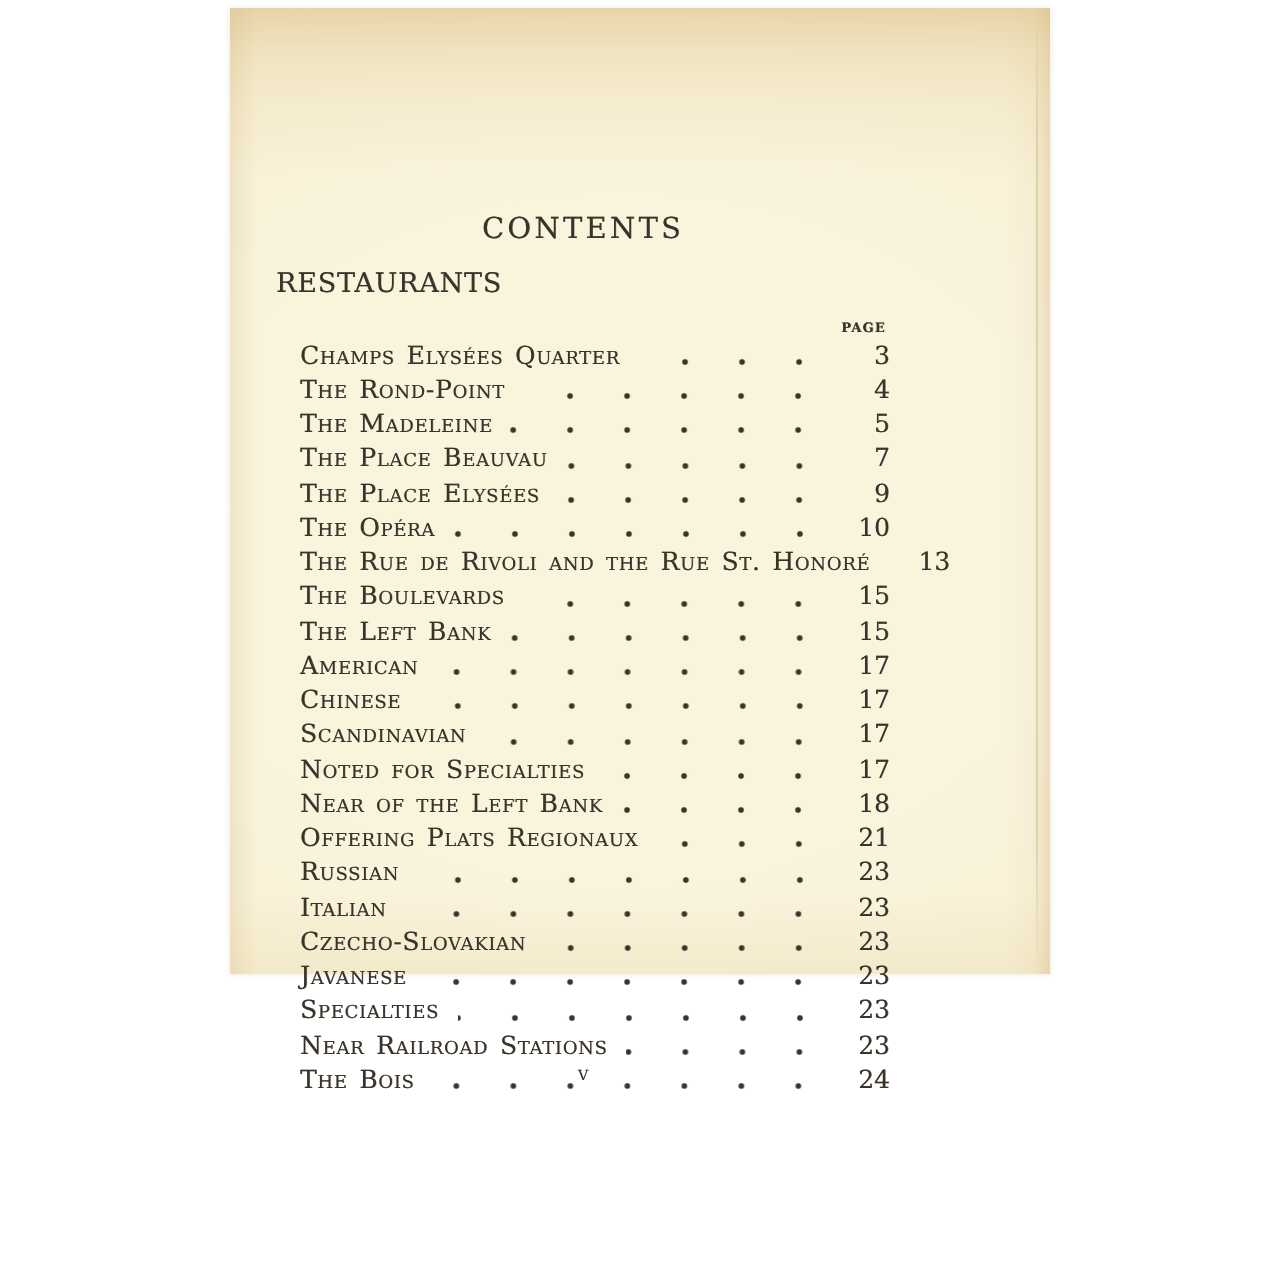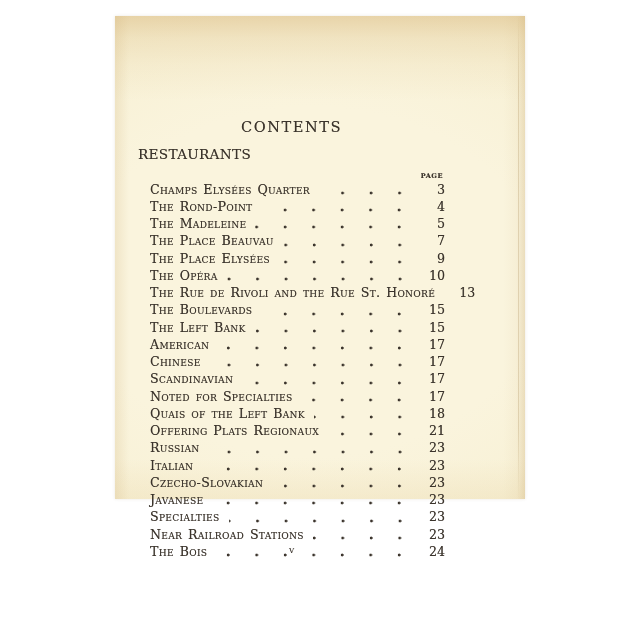--- a/index.html
+++ b/index.html
@@ -9,21 +9,21 @@
   }
   html,body{margin:0;padding:0;}
   body{
     width:640px;height:640px;background:var(--bg);
     font-family:"DejaVu Serif","Liberation Serif",serif;
     overflow:hidden;
   }
   .canvas{position:relative;width:640px;height:640px;overflow:hidden;}
 
   .page{
-    position:absolute;left:115px;top:16px;width:410px;height:483px;
+    position:absolute;left:115px;top:4px;width:410px;height:483px;
     background:
       linear-gradient(180deg, rgba(213,177,115,0.45) 0px, rgba(217,185,126,0.25) 22px, rgba(221,193,138,0.12) 48px, rgba(221,193,138,0) 85px),
       linear-gradient(90deg, rgba(205,175,120,0.22) 0px, rgba(205,175,120,0) 14px),
       linear-gradient(270deg, rgba(200,168,110,0.30) 0px, rgba(205,175,120,0.08) 8px, rgba(205,175,120,0) 22px),
       linear-gradient(0deg, rgba(222,196,140,0.18) 0px, rgba(222,196,140,0) 40px),
       radial-gradient(140% 90% at 48% 55%, #faf4dd 40%, #f4ebc8 100%);
     box-shadow:0 0 3px rgba(120,95,50,0.15);
   }
   .page::after{
     content:"";position:absolute;top:0;bottom:0;right:6px;width:1px;
@@ -152,21 +152,21 @@
     <span class="toc-page">17</span>
   </div>
 
   <div class="toc-row">
     <span class="toc-title">Noted for Specialties</span>
     <span class="toc-leader"></span>
     <span class="toc-page">17</span>
   </div>
 
   <div class="toc-row">
-    <span class="toc-title">Quais of the Left Bank</span>
+    <span class="toc-title">Near of the Left Bank</span>
     <span class="toc-leader"></span>
     <span class="toc-page">18</span>
   </div>
 
   <div class="toc-row">
     <span class="toc-title">Offering Plats Regionaux</span>
     <span class="toc-leader"></span>
     <span class="toc-page">21</span>
   </div>
 

